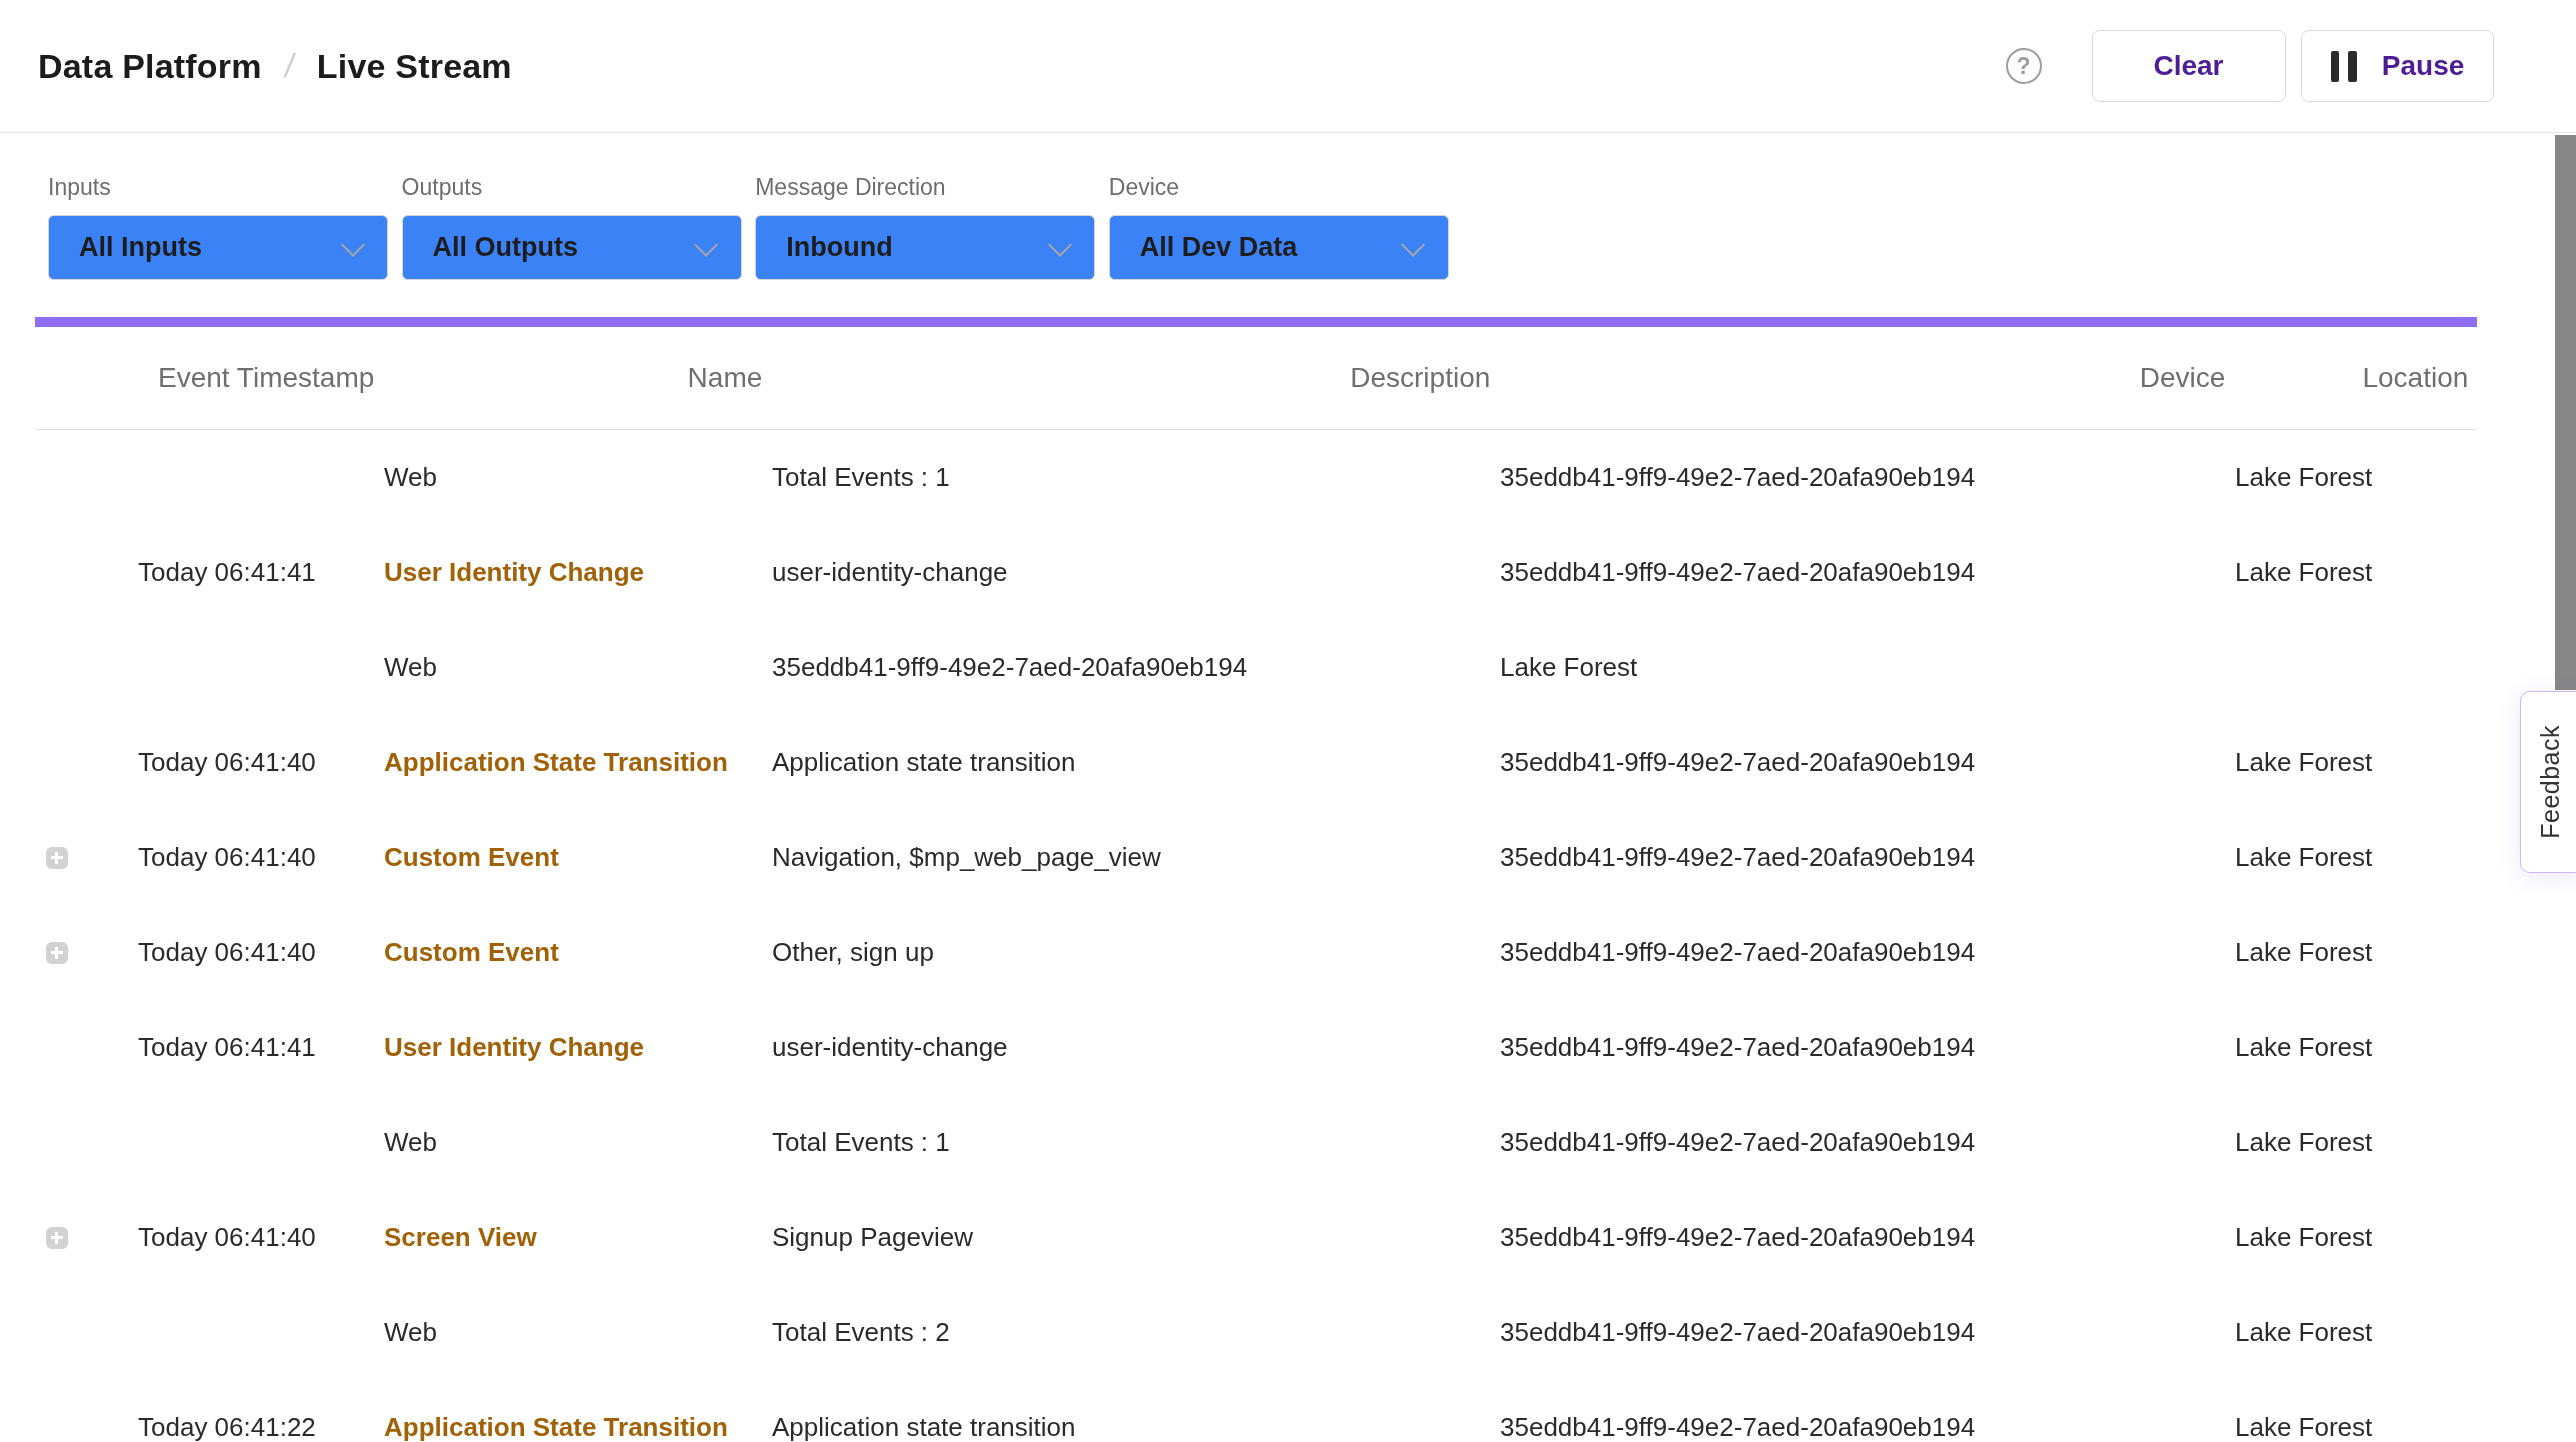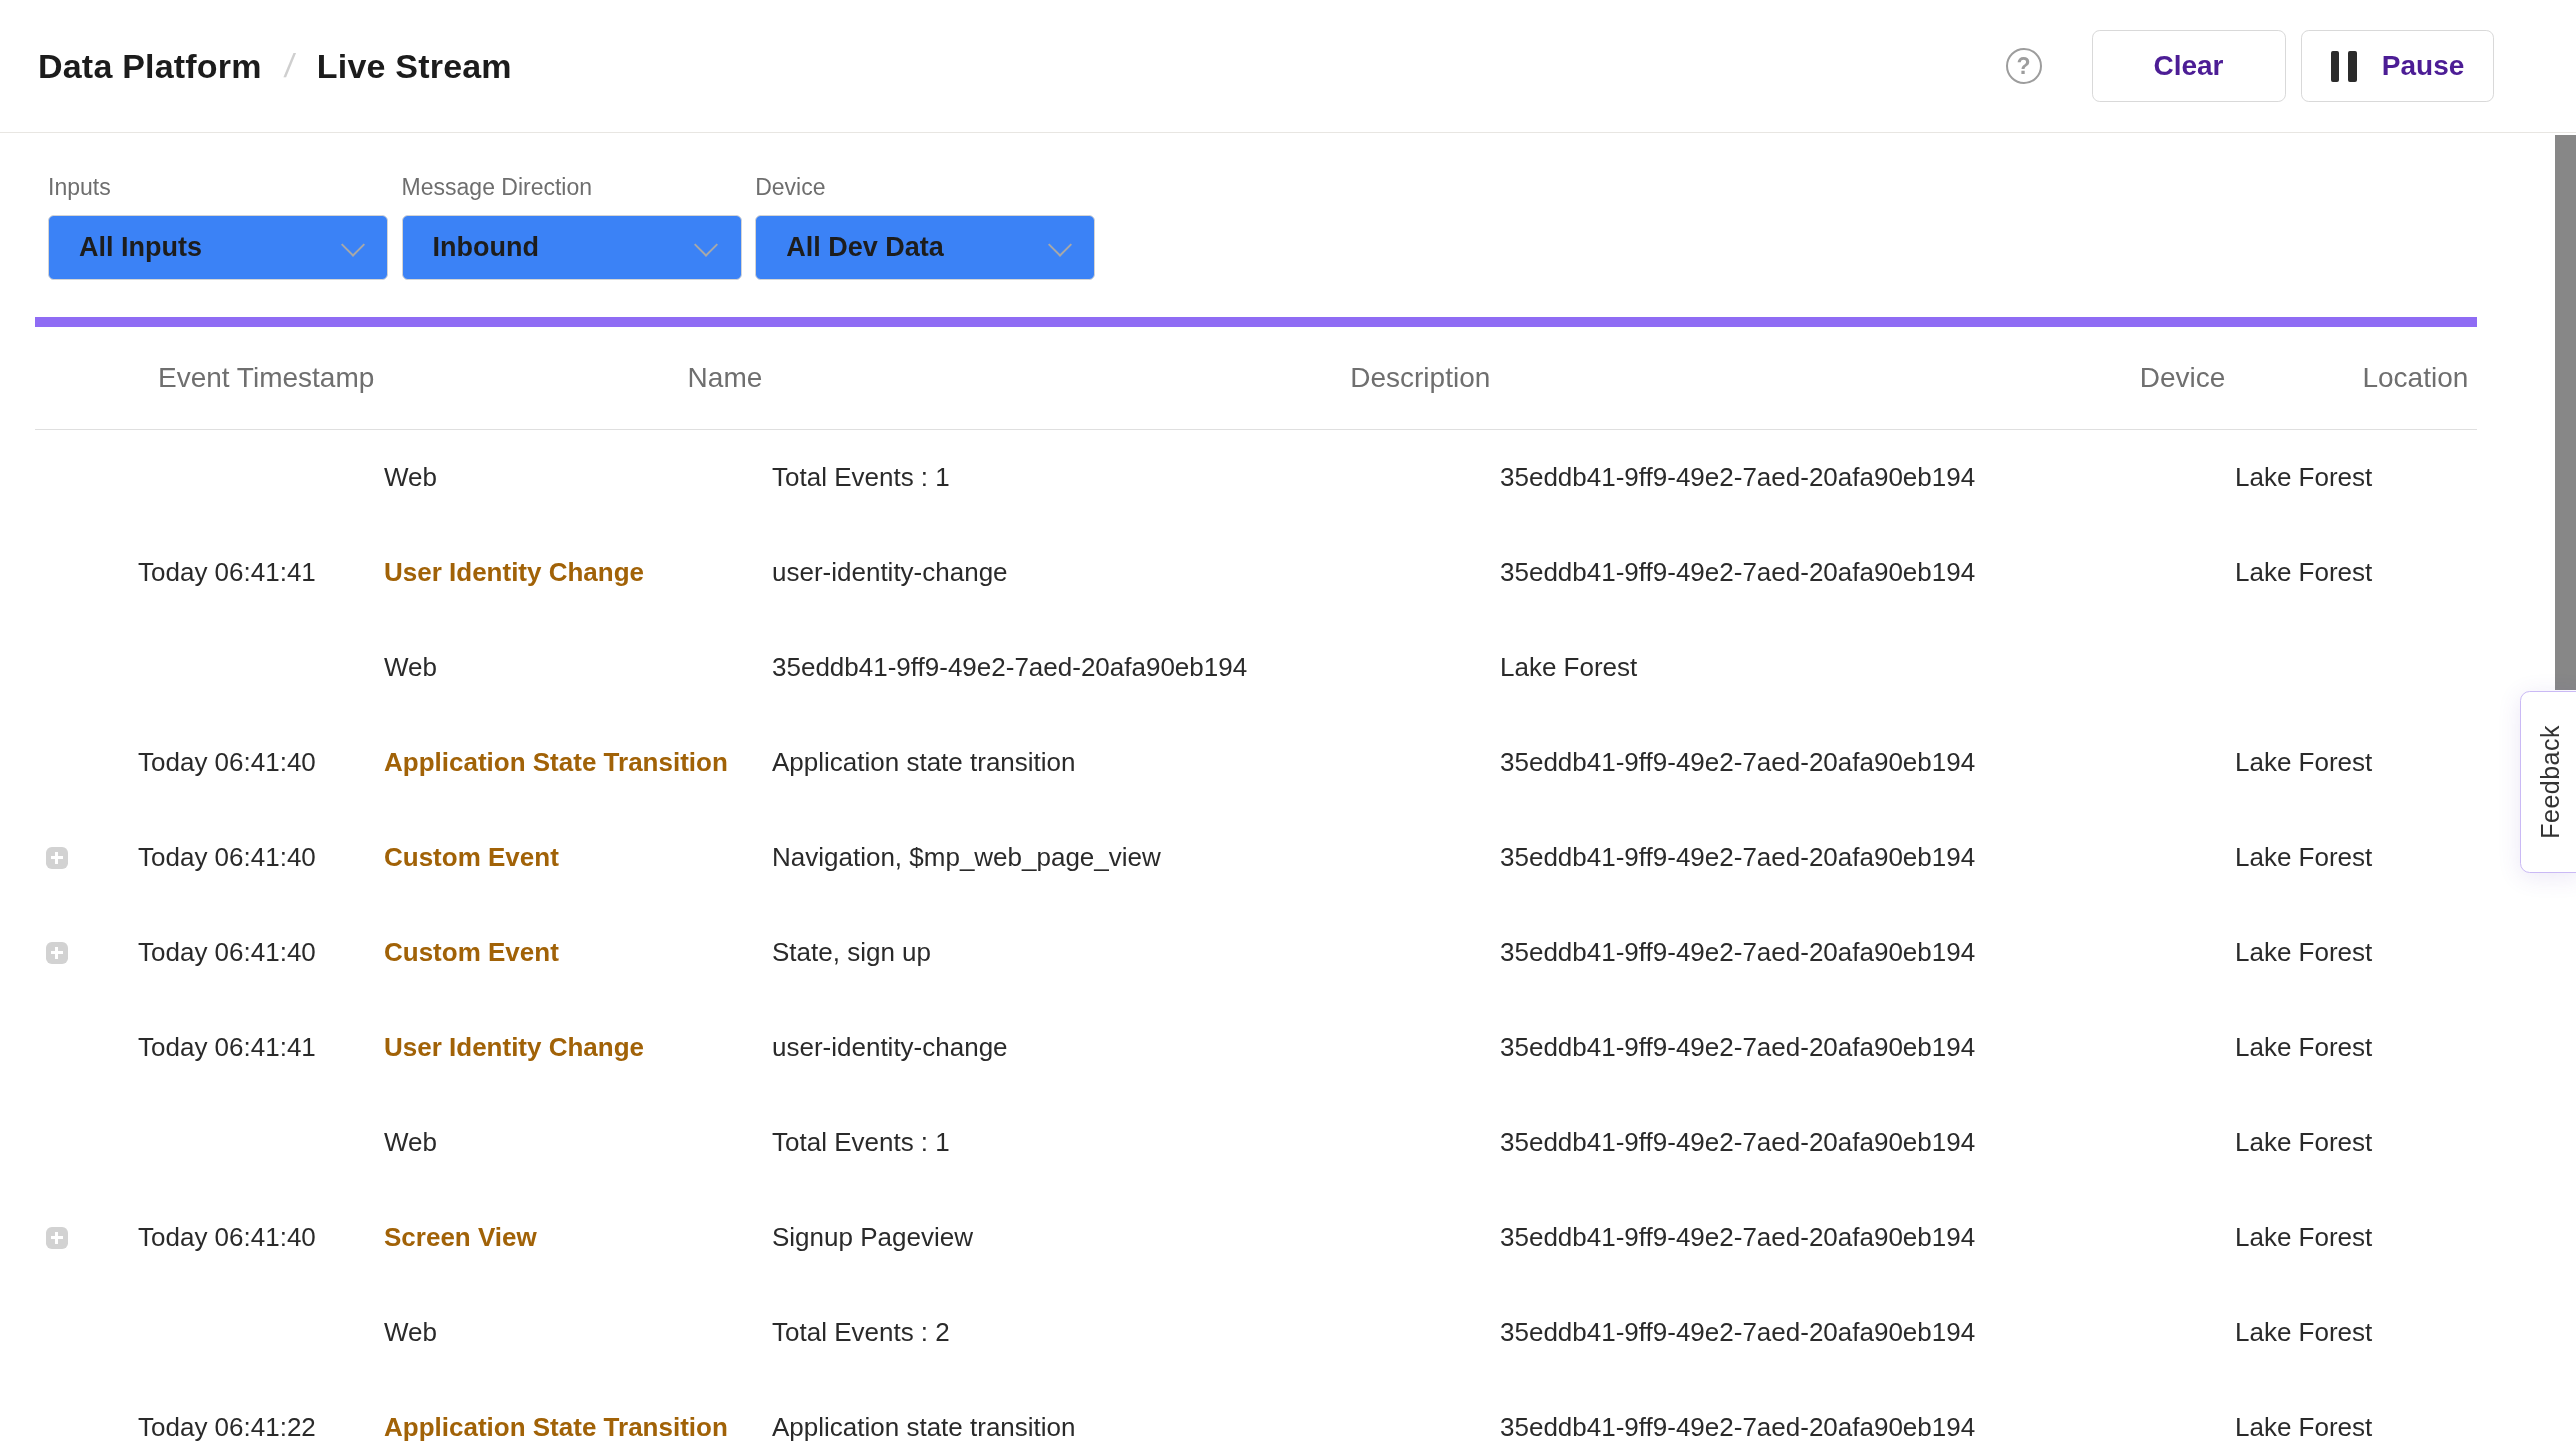--- a/index.html
+++ b/index.html
@@ -130,20 +130,27 @@
 
 <div class="filters">
   <div class="filter-group">
     <div class="filter-label">Inputs</div>
     <div class="select-box">
       <span>All Inputs</span>
       <span class="chevron"></span>
     </div>
   </div>
   <div class="filter-group">
+    <div class="filter-label">Outputs</div>
+    <div class="select-box">
+      <span>All Outputs</span>
+      <span class="chevron"></span>
+    </div>
+  </div>
+  <div class="filter-group">
     <div class="filter-label">Message Direction</div>
     <div class="select-box">
       <span>Inbound</span>
       <span class="chevron"></span>
     </div>
   </div>
   <div class="filter-group">
     <div class="filter-label">Device</div>
     <div class="select-box">
       <span>All Dev Data</span>
@@ -204,21 +211,21 @@
     <div class="cell-desc">Navigation, $mp_web_page_view</div>
     <div class="cell-device">35eddb41-9ff9-49e2-7aed-20afa90eb194</div>
     <div class="cell-loc">Lake Forest</div>
   </div>
       <div class="grid-row row expandable">
     <div>
           <span class="plus-icon"></span>
         </div>
     <div class="cell-ts">Today 06:41:40</div>
     <div class="cell-name bold">Custom Event</div>
-    <div class="cell-desc">State, sign up</div>
+    <div class="cell-desc">Other, sign up</div>
     <div class="cell-device">35eddb41-9ff9-49e2-7aed-20afa90eb194</div>
     <div class="cell-loc">Lake Forest</div>
   </div>
       <div class="grid-row row">
     <div></div>
     <div class="cell-ts">Today 06:41:41</div>
     <div class="cell-name bold">User Identity Change</div>
     <div class="cell-desc">user-identity-change</div>
     <div class="cell-device">35eddb41-9ff9-49e2-7aed-20afa90eb194</div>
     <div class="cell-loc">Lake Forest</div>

